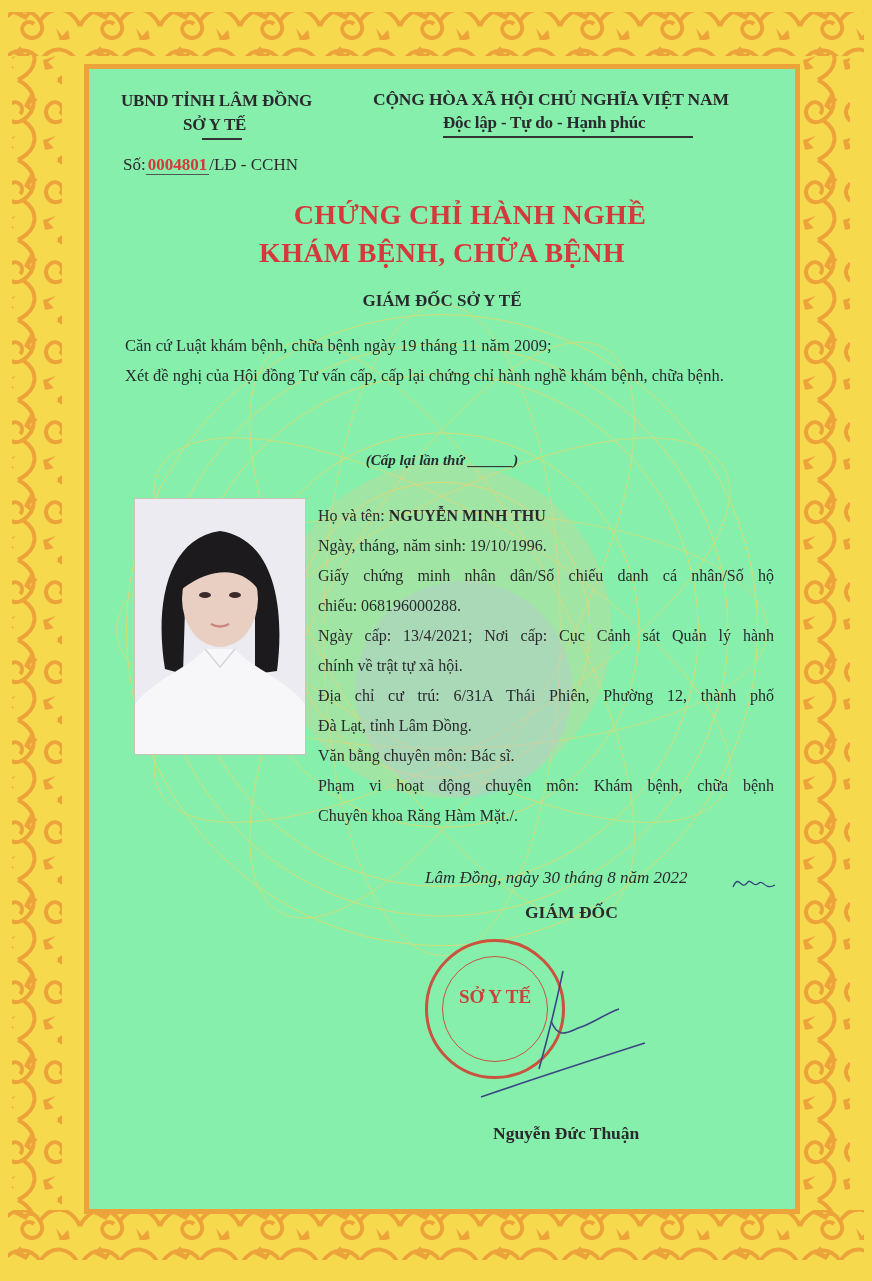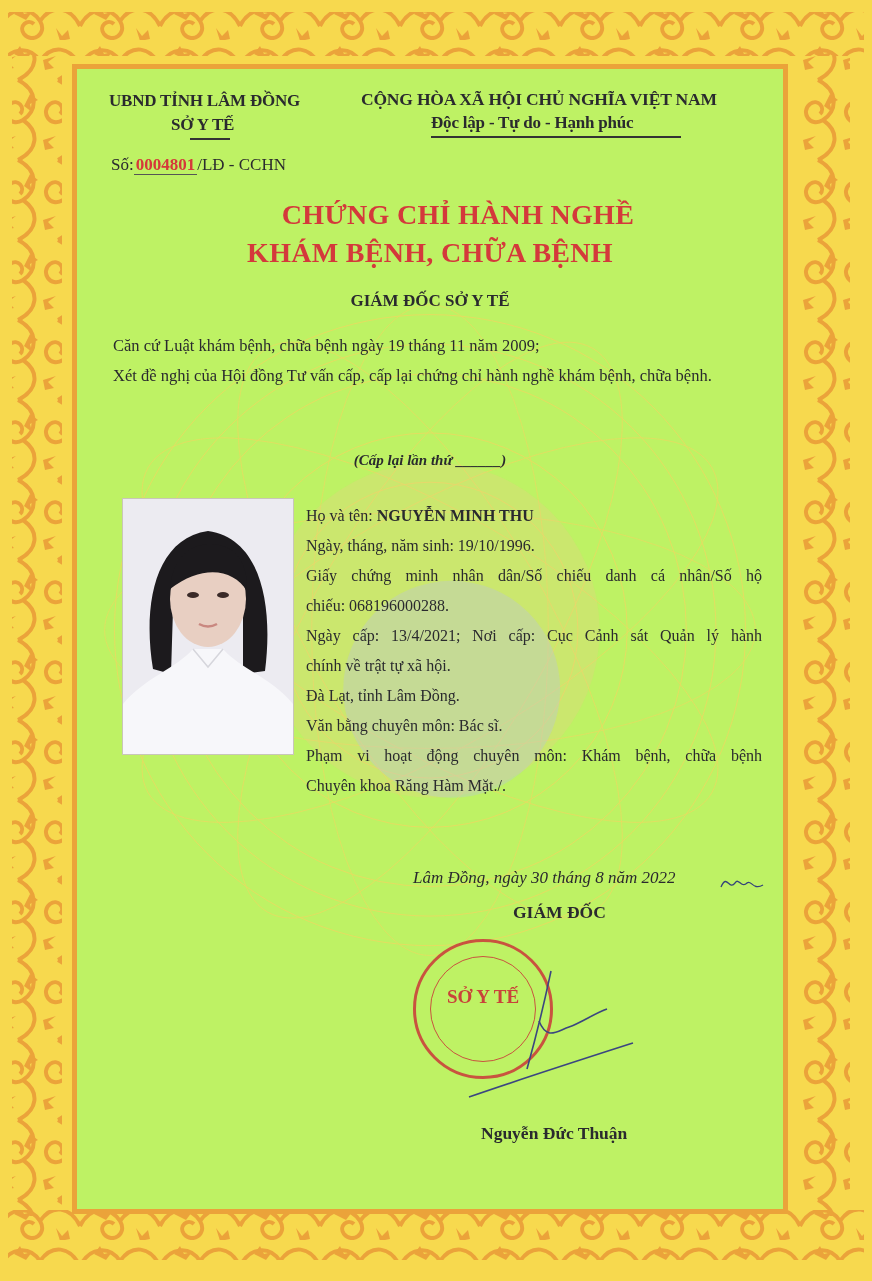--- a/index.html
+++ b/index.html
@@ -9,22 +9,22 @@
     font-family: "Liberation Serif", "DejaVu Serif", serif;
     color: #2a2a2e;
     position: relative;
   }
   .border-frame {
     position: absolute; left: 0; top: 0; width: 872px; height: 1281px;
     background: #f7d94e;
   }
   .border-frame svg { position: absolute; left: 0; top: 0; }
   .paper {
-    position: absolute; left: 72px; top: 64px; width: 716px; height: 1150px;
-    background: #bef264;
+    position: absolute; left: 84px; top: 64px; width: 716px; height: 1150px;
+    background: #86efac;
     border: 5px solid #eba33a;
     box-sizing: border-box;
     overflow: hidden;
   }
   .guilloche { position: absolute; left: 0; top: 0; width: 100%; height: 100%; pointer-events: none; }
   .content { position: absolute; left: 0; top: 0; width: 100%; height: 100%; }
   .abs { position: absolute; white-space: nowrap; }
   .hdr { font-weight: bold; font-size: 17px; letter-spacing: -0.2px; }
   .underline-bar { position: absolute; height: 1.5px; background: #333; }
   .red { color: #d6383a; }
@@ -133,20 +133,21 @@
       </svg>
     </div>
 
     <div class="abs info-line" style="left:229px; top:432px; width:456px;">
       <div><span>Họ và tên: </span><b>NGUYỄN MINH THU</b></div>
       <div>Ngày, tháng, năm sinh: 19/10/1996.</div>
       <div class="justify">Giấy chứng minh nhân dân/Số chiếu danh cá nhân/Số hộ</div>
       <div>chiếu: 068196000288.</div>
       <div class="justify">Ngày cấp: 13/4/2021; Nơi cấp: Cục Cảnh sát Quản lý hành</div>
       <div>chính về trật tự xã hội.</div>
+      <div class="justify">Địa chỉ cư trú: 6/31A Thái Phiên, Phường 12, thành phố</div>
       <div>Đà Lạt, tỉnh Lâm Đồng.</div>
       <div>Văn bằng chuyên môn: Bác sĩ.</div>
       <div class="justify">Phạm vi hoạt động chuyên môn: Khám bệnh, chữa bệnh</div>
       <div>Chuyên khoa Răng Hàm Mặt./.</div>
     </div>
 
     <div class="abs" style="left:336px; top:799px; font-style:italic; font-size:17px;">Lâm Đồng, ngày 30 tháng 8 năm 2022</div>
     <svg class="abs" style="left:640px; top:800px;" width="50" height="28">
       <path d="M4,18 C10,4 12,22 18,14 C22,8 24,20 30,14 C34,10 36,22 46,16" fill="none" stroke="#33427a" stroke-width="1.3"></path>
     </svg>

